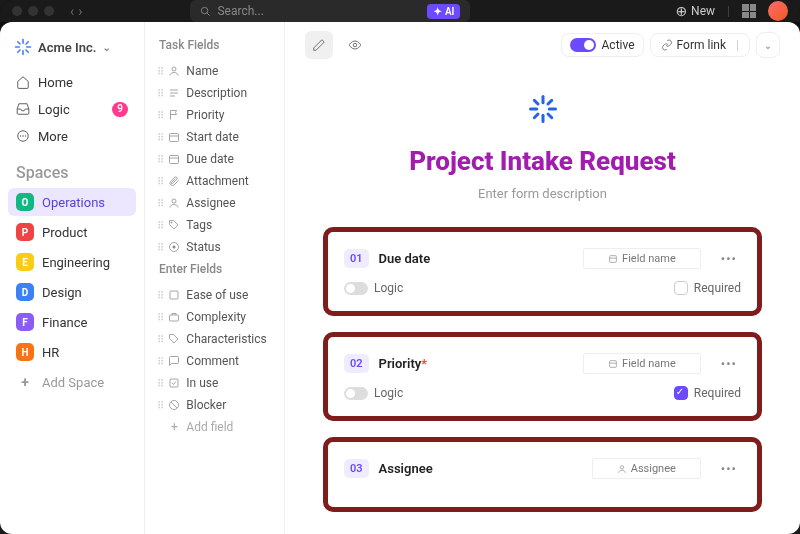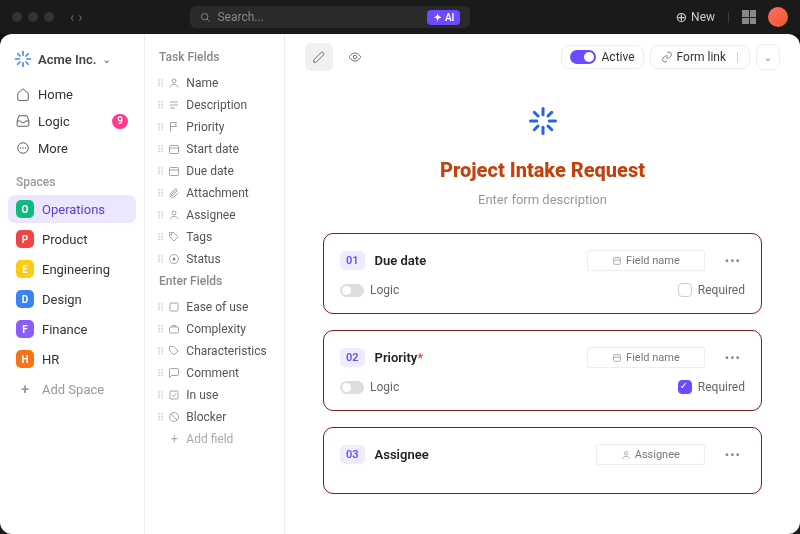--- a/index.html
+++ b/index.html
@@ -18,21 +18,21 @@
 .grid-icon{width:14px;height:14px;display:grid;grid-template-columns:1fr 1fr;grid-template-rows:1fr 1fr;gap:1px}
 .grid-icon div{background:#888}
 .avatar{width:20px;height:20px;border-radius:50%;background:linear-gradient(135deg,#ff6b6b,#ee5a24)}
 .body{flex:1;display:flex;background:#fff;border-top-left-radius:12px;border-top-right-radius:12px}
 .sidebar1{width:145px;padding:12px 8px;border-right:1px solid #eee;font-size:13px;color:#444}
 .workspace{display:flex;align-items:center;gap:6px;font-weight:600;padding:4px 6px;margin-bottom:10px;cursor:pointer}
 .spark{width:18px;height:18px}
 .nav-item{display:flex;gap:8px;padding:5px 8px;border-radius:6px;cursor:pointer;margin-bottom:2px;color:#333}
 .nav-item svg{width:14px;height:14px;stroke:#555;fill:none;stroke-width:1.6}
 .badge{margin-left:auto;background:#ff3b8d;color:#fff;font-size:10px;font-weight:600;padding:1px 5px;border-radius:8px;min-width:16px;text-align:center}
-.section-label{font-size:12px;color:#999;padding:12px 8px 6px;font-weight:500}
+.section-label{font-size:16px;color:#999;padding:12px 8px 6px;font-weight:500}
 .space-item{display:flex;align-items:center;gap:8px;padding:5px 8px;border-radius:6px;cursor:pointer;margin-bottom:2px;color:#333}
 .space-item.active{background:#ece7ff;color:#5b3fd6}
 .space-ico{width:18px;height:18px;border-radius:5px;display:flex;align-items:center;justify-content:center;color:#fff;font-size:10px;font-weight:700;flex-shrink:0}
 .add-space{color:#999}
 .add-space .space-ico{background:none;color:#999;font-size:14px}
 .sidebar2{width:140px;padding:12px 6px;border-right:1px solid #eee;font-size:12px;color:#555}
 .s2-label{font-size:12px;color:#888;padding:4px 8px 8px;font-weight:500}
 .field-item{display:flex;align-items:center;gap:6px;padding:4px 6px;cursor:grab;color:#555}
 .drag{color:#ccc;font-size:10px;letter-spacing:-2px}
 .field-item svg{width:12px;height:12px;stroke:#888;fill:none;stroke-width:1.5}
@@ -44,23 +44,23 @@
 .tool-btn svg{width:14px;height:14px;stroke:#666;fill:none;stroke-width:1.6}
 .toolbar-right{margin-left:auto;display:flex;align-items:center;gap:6px}
 .toggle-group{display:flex;align-items:center;gap:6px;border:1px solid #eee;border-radius:8px;padding:4px 8px;font-size:12px;color:#333}
 .switch{width:26px;height:14px;background:#6d4aff;border-radius:8px;position:relative;cursor:pointer}
 .switch::after{content:"";position:absolute;width:10px;height:10px;background:#fff;border-radius:50%;top:2px;right:2px}
 .form-link{display:flex;align-items:center;gap:4px;border:1px solid #eee;border-radius:8px;padding:4px 8px 4px 10px;font-size:12px;color:#333;cursor:pointer}
 .form-link svg{width:12px;height:12px;stroke:#666;fill:none;stroke-width:1.6}
 .chev-btn{width:24px;height:26px;border:1px solid #eee;border-radius:8px;display:flex;align-items:center;justify-content:center;cursor:pointer}
 .main-content{flex:1;overflow-y:auto;padding:10px 38px 20px;text-align:center}
 .big-logo{width:30px;height:30px;margin:16px auto 18px}
-.form-title{font-size:20px;font-weight:800;color:#c2410c;margin-bottom:10px}
+.form-title{font-size:26px;font-weight:800;color:#a21caf;margin-bottom:10px}
 .form-desc{font-size:13px;color:#999;margin-bottom:26px}
-.card{border:1px solid #7f1d1d;border-radius:10px;padding:16px;text-align:right;margin-bottom:16px;background:#fff}
+.card{border:5px solid #7f1d1d;border-radius:10px;padding:16px;text-align:right;margin-bottom:16px;background:#fff}
 .card-head{display:flex;align-items:center;gap:10px;margin-bottom:12px}
 .num{background:#f0ecff;color:#6d4aff;font-size:11px;font-weight:600;padding:3px 6px;border-radius:5px}
 .card-title{font-size:13px;font-weight:600;color:#222}
 .req-star{color:#ff3b3b}
 .field-chip{margin-left:auto;font-size:11px;color:#777;border:1px solid #eee;border-radius:2px;padding:3px 24px;display:flex;align-items:center;gap:4px}
 .field-chip svg{width:10px;height:10px;stroke:#888;fill:none;stroke-width:1.6}
 .more{color:#888;cursor:pointer;padding:0 4px;margin-left:6px;letter-spacing:1px;font-size:13px}
 .placeholder-input{border:1px solid #e5e5e5;border-radius:7px;padding:8px 12px;font-size:12px;color:#aaa;margin-bottom:12px}
 .card-foot{display:flex;align-items:center;gap:6px;font-size:12px;color:#666}
 .mini-switch{width:24px;height:13px;background:#ddd;border-radius:8px;position:relative;cursor:pointer}

